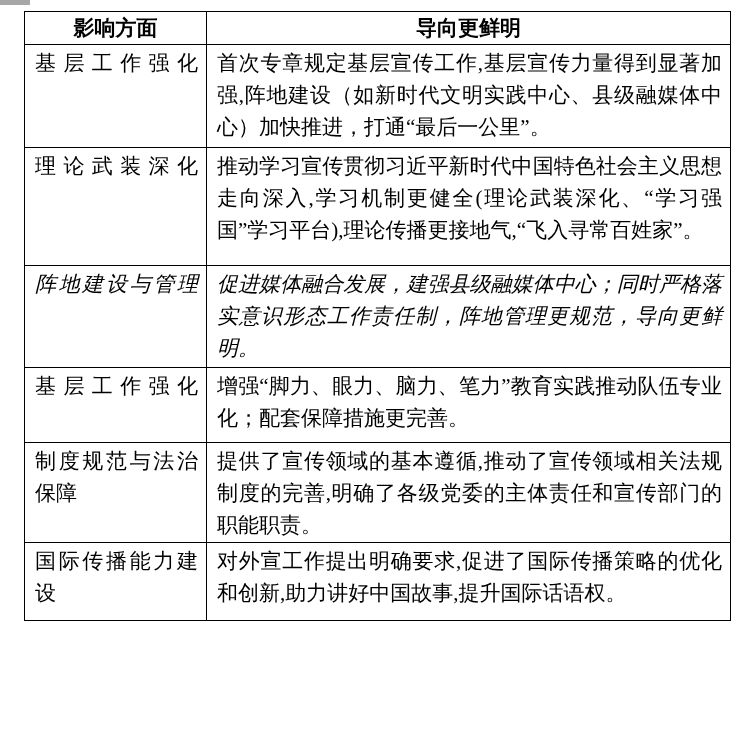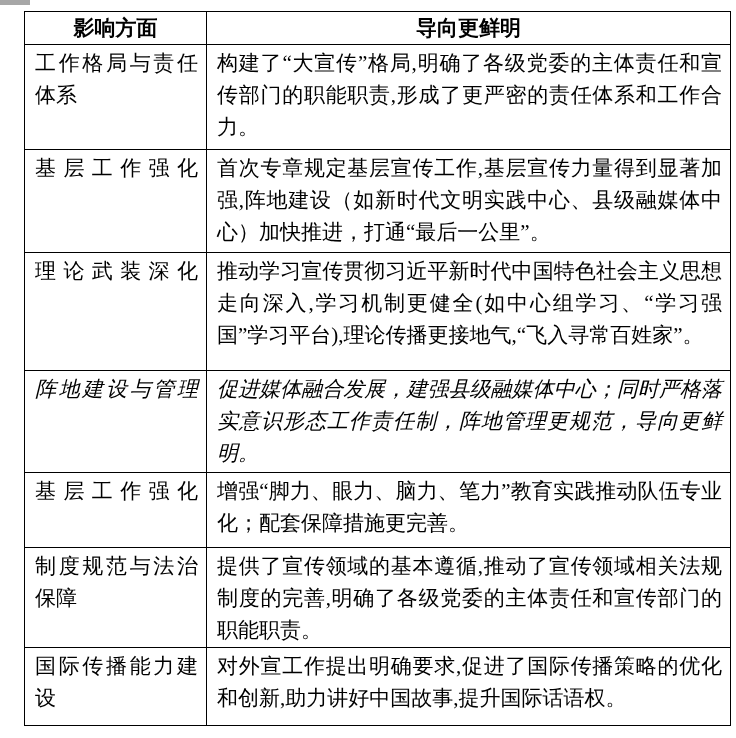--- a/index.html
+++ b/index.html
@@ -66,31 +66,27 @@
       <col class="c1">
       <col class="c2">
     </colgroup>
   <thead>
     <tr class="hr">
       <th>影响方面</th>
       <th>导向更鲜明</th>
     </tr>
   </thead>
   <tbody>
-    <tr class="r0">
-      <td class="aspect">工作格局与责任体系</td>
-      <td class="change">构建了“大宣传”格局,明确了各级党委的主体责任和宣传部门的职能职责,形成了更严密的责任体系和工作合力。</td>
-    </tr>
     <tr class="r1">
       <td class="aspect single">基层工作强化</td>
       <td class="change">首次专章规定基层宣传工作,基层宣传力量得到显著加强,阵地建设（如新时代文明实践中心、县级融媒体中心）加快推进，打通“最后一公里”。</td>
     </tr>
     <tr class="r2">
       <td class="aspect single">理论武装深化</td>
-      <td class="change">推动学习宣传贯彻习近平新时代中国特色社会主义思想走向深入,学习机制更健全(如中心组学习、“学习强国”学习平台),理论传播更接地气,“飞入寻常百姓家”。</td>
+      <td class="change">推动学习宣传贯彻习近平新时代中国特色社会主义思想走向深入,学习机制更健全(理论武装深化、“学习强国”学习平台),理论传播更接地气,“飞入寻常百姓家”。</td>
     </tr>
     <tr class="r3">
       <td class="aspect single">阵地建设与管理</td>
       <td class="change">促进媒体融合发展，建强县级融媒体中心；同时严格落实意识形态工作责任制，阵地管理更规范，导向更鲜明。</td>
     </tr>
     <tr class="r4">
       <td class="aspect single">基层工作强化</td>
       <td class="change">增强“脚力、眼力、脑力、笔力”教育实践推动队伍专业化；配套保障措施更完善。</td>
     </tr>
     <tr class="r5">

